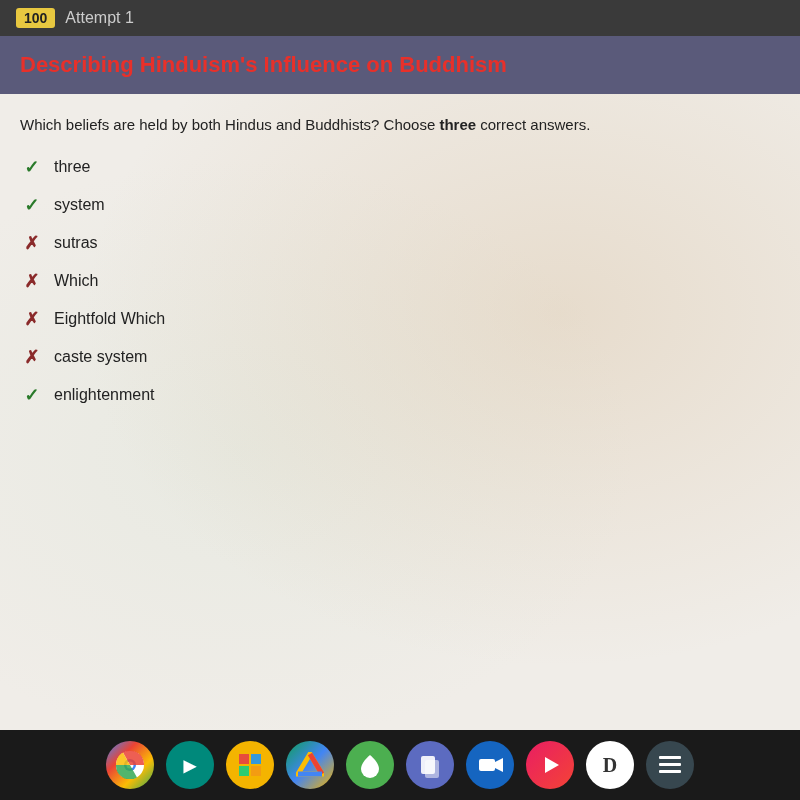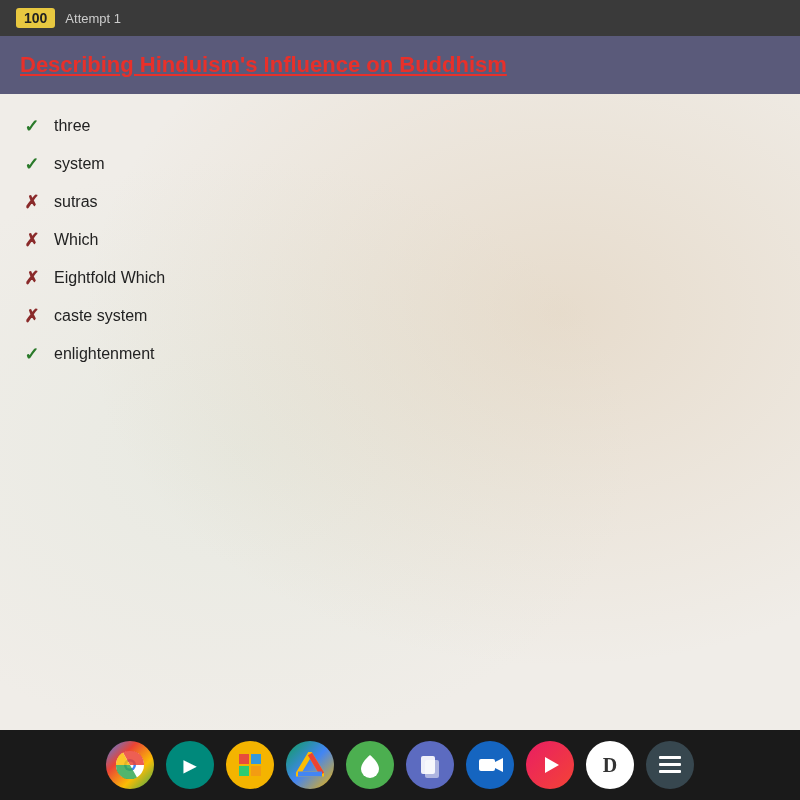--- a/index.html
+++ b/index.html
@@ -36,21 +36,21 @@
       color: #222;
       font-weight: bold;
       font-size: 14px;
       padding: 2px 8px;
       border-radius: 3px;
       margin-right: 10px;
     }
 
     .attempt-label {
       color: #ccc;
-      font-size: 13px;
+      font-size: 16px;
     }
 
     
     .content-area {
       flex: 1;
       background: #f0ede8;
       background-image:
         radial-gradient(ellipse at 70% 40%, rgba(210, 180, 140, 0.3) 0%, transparent 60%),
         radial-gradient(ellipse at 30% 60%, rgba(200, 220, 200, 0.2) 0%, transparent 50%);
       display: flex;
@@ -60,21 +60,20 @@
 
     .title-bar {
       background: #5a5a7a;
       padding: 16px 20px;
     }
 
     .title-text {
       color: #e8302a;
       font-size: 22px;
       font-weight: bold;
-      text-decoration: underline;
     }
 
     .question-area {
       padding: 20px 20px 10px 20px;
     }
 
     .question-text {
       font-size: 15px;
       color: #222;
       margin-bottom: 20px;
@@ -159,20 +158,23 @@
     <span class="attempt-label">Attempt 1</span>
   </div>
 
   <div class="content-area">
 
     <div class="title-bar">
       <div class="title-text">Describing Hinduism's Influence on Buddhism</div>
     </div>
 
     <div class="question-area">
+      <div class="question-text">
+        Which beliefs are held by both Hindus and Buddhists? Choose <strong>three</strong> <span>correct answers.</span>
+      </div>
 
       <ul class="answer-list">
 
       <li class="answer-item">
             <span class="answer-icon icon-check">✓</span>
             <span class="answer-label">three</span>
           </li>
           <li class="answer-item">
             <span class="answer-icon icon-check">✓</span>
             <span class="answer-label">system</span>

